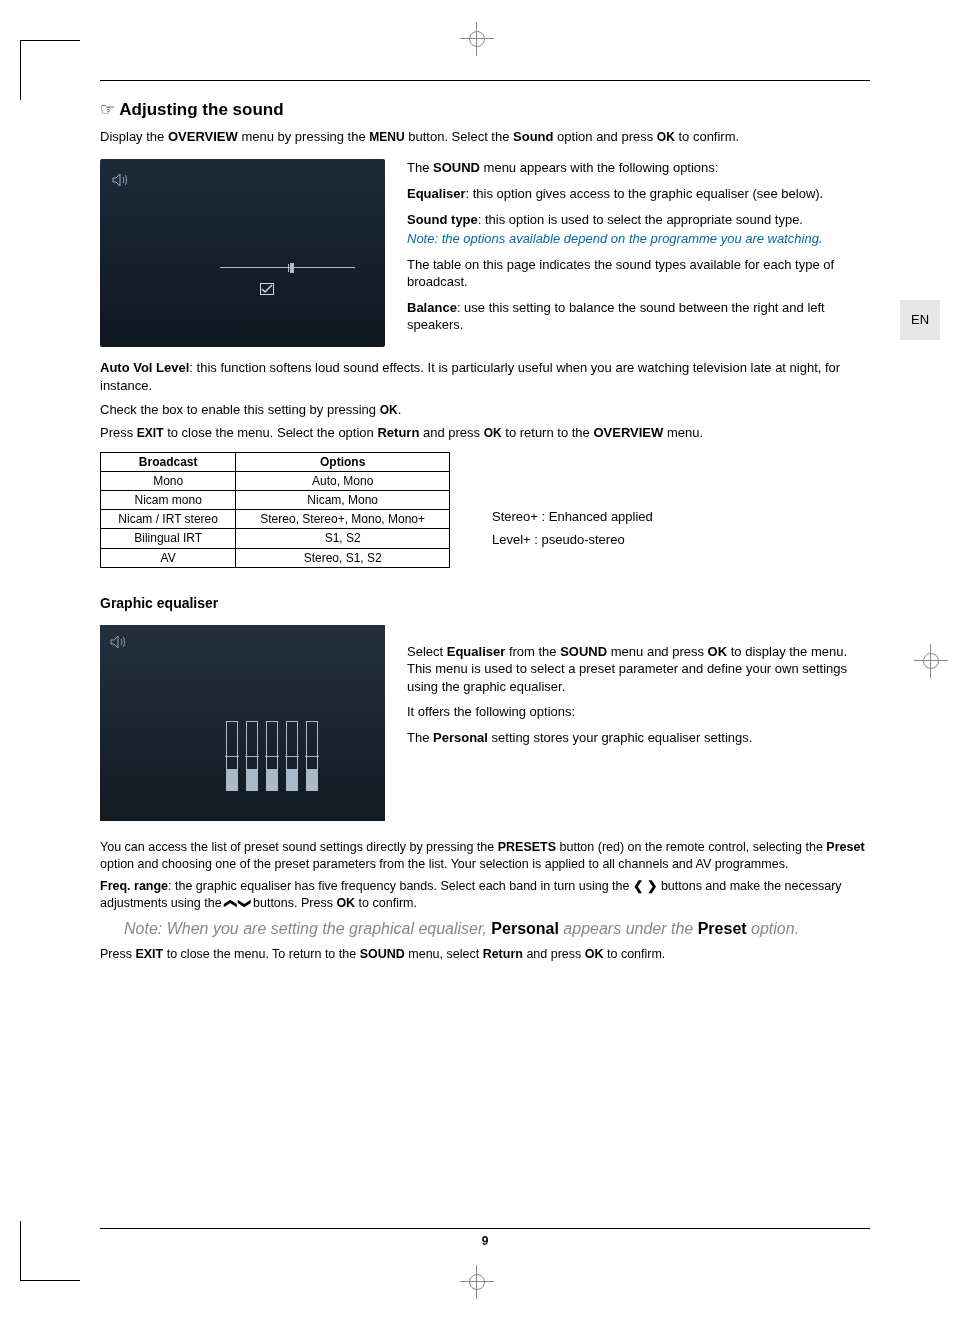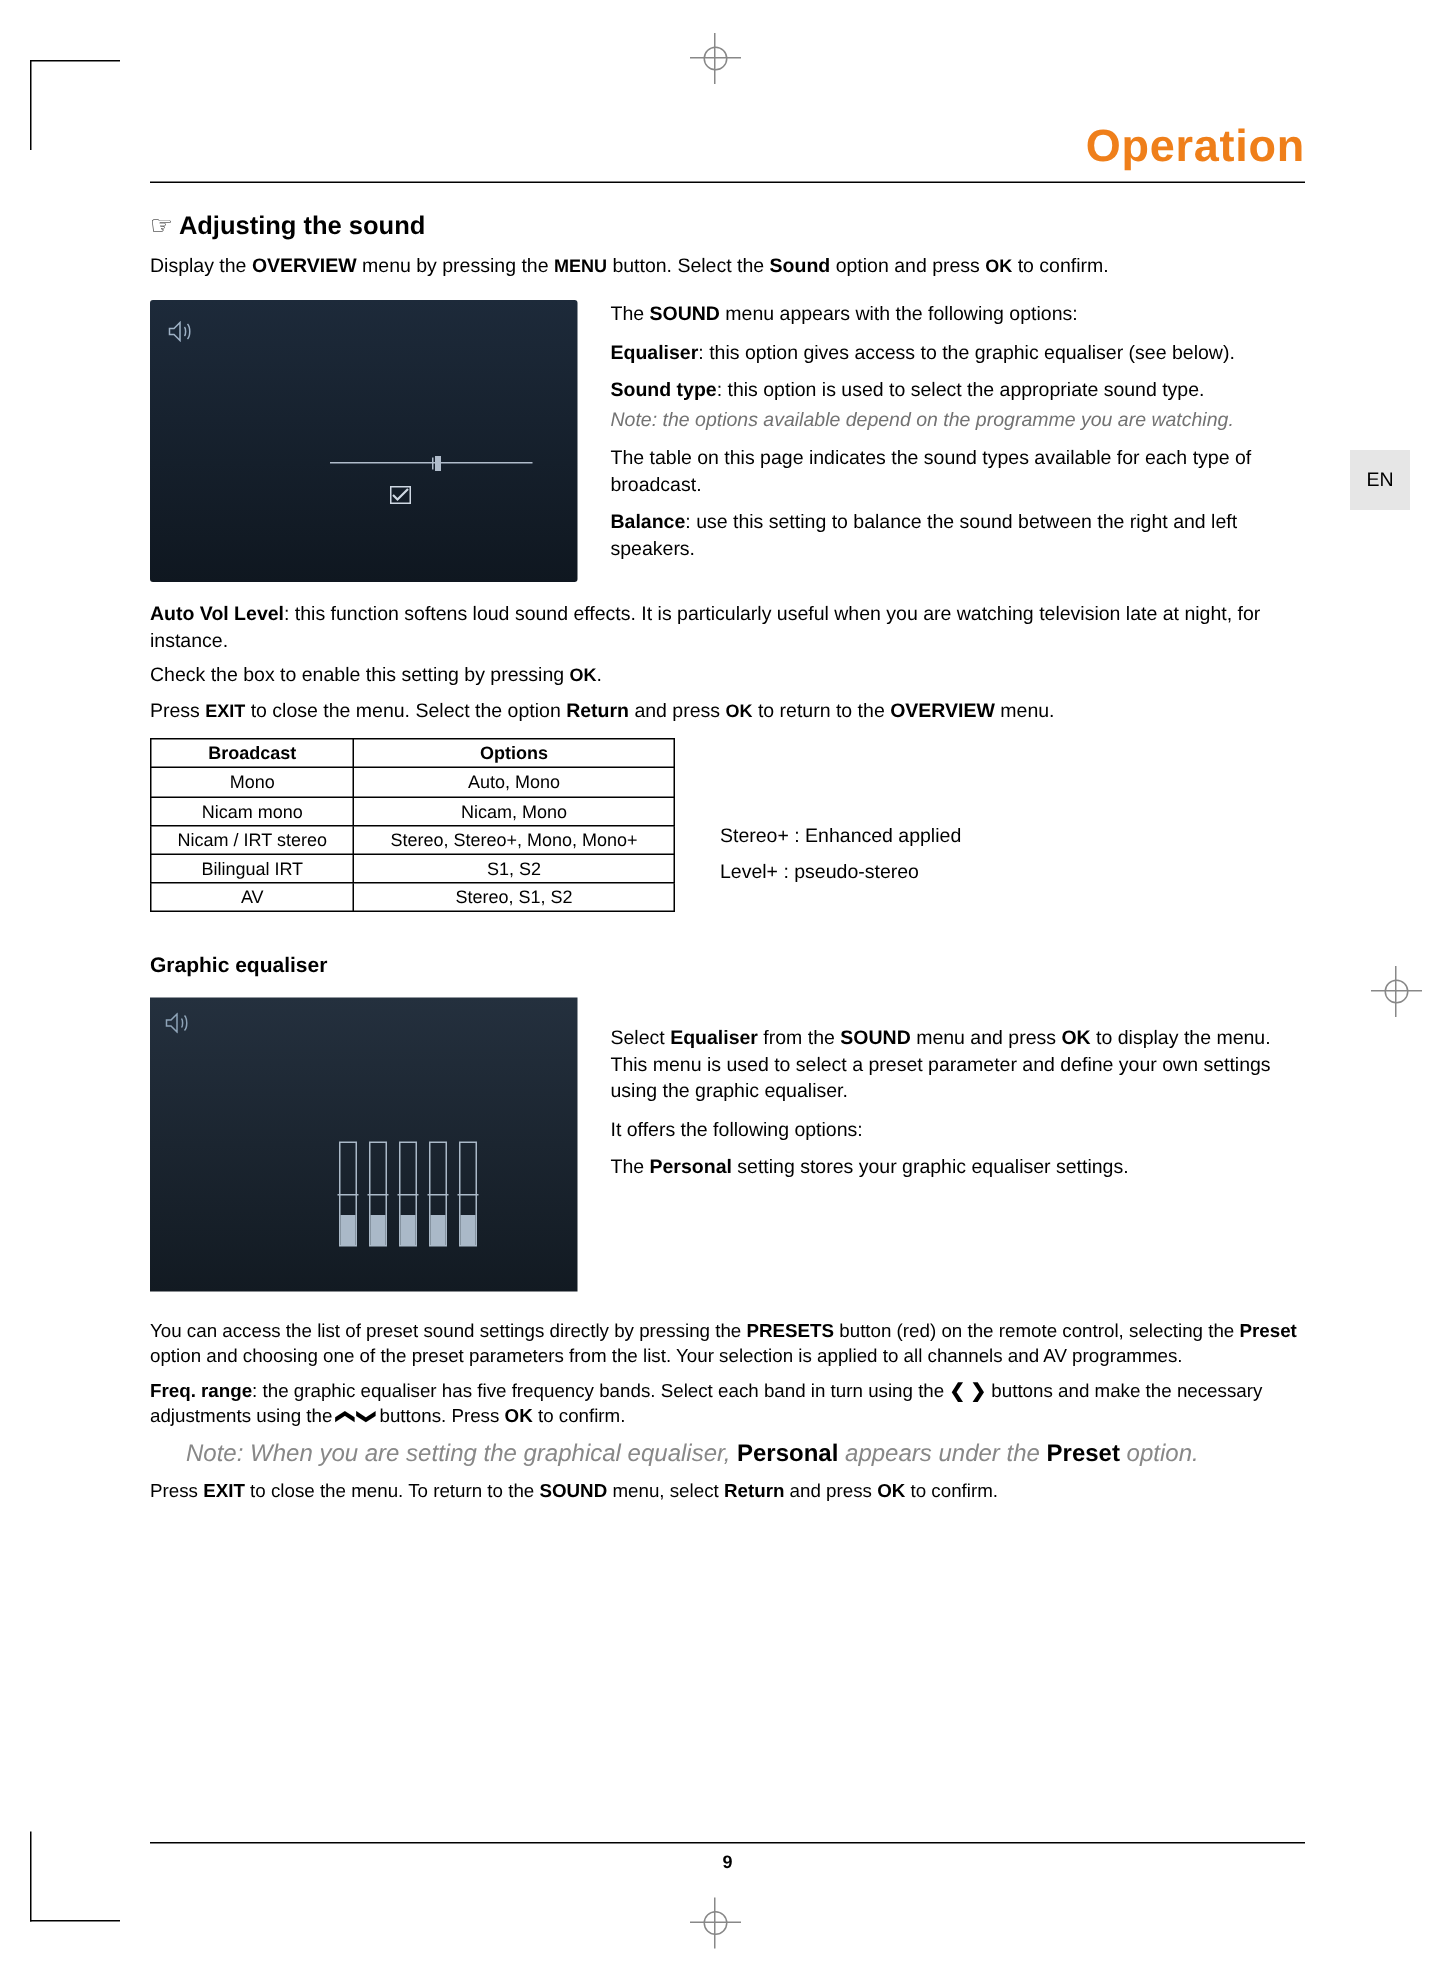--- a/index.html
+++ b/index.html
@@ -32,27 +32,27 @@
   .row1 { display: flex; gap: 22px; margin-bottom: 12px; }
   .screenshot { width: 285px; height: 188px; background: linear-gradient(180deg, #1d2a3a 0%, #0f1720 100%); border-radius: 2px; position: relative; flex: 0 0 285px; }
   .screenshot .sp-icon { position: absolute; left: 12px; top: 14px; color: #9fb2c6; font-size: 14px; }
   .screenshot .slider-track { position: absolute; left: 120px; right: 30px; height: 1px; background: #b0bccb; }
   .screenshot .slider-mid { position: absolute; width: 1px; height: 8px; background: #b0bccb; top: -3px; }
   .screenshot .slider-handle { position: absolute; width: 4px; height: 10px; background: #b0bccb; top: -4px; }
   .screenshot .checkbox-shape { position: absolute; width: 14px; height: 12px; border: 1px solid #cfd8e3; color:#cfd8e3; font-size: 13px; line-height: 10px; text-align: center; }
   .screenshot .faint-label { position: absolute; color: rgba(200,210,225,0.12); font-size: 10px; }
   .right-col { flex: 1; }
   .right-col p { margin-bottom: 8px; font-size: 13px; }
-  .note-italic { font-style: italic; color: #737373; font-size: 12px; }
+  .note-italic { font-style: italic; color: #0369a1; font-size: 12px; }
 
   .lang-tab { position: absolute; right: -70px; top: 222px; width: 40px; height: 40px; background: #e6e6e6; color: #000; display: flex; align-items: center; justify-content: center; font-size: 13px; }
 
   .para { margin: 6px 0 4px 0; font-size: 13px; }
 
-  .table-wrap { display: flex; gap: 30px; align-items: flex-start; margin-top: 10px; margin-bottom: 26px; }
+  .table-wrap { display: flex; gap: 42px; align-items: flex-start; margin-top: 10px; margin-bottom: 26px; }
   table.opts { border-collapse: collapse; width: 350px; font-size: 12px; }
   table.opts th, table.opts td { border: 1px solid #000; padding: 1px 6px; text-align: center; }
   table.opts th { font-weight: 700; }
   .table-side { font-size: 13px; padding-top: 56px; }
   .table-side p { margin-bottom: 6px; }
 
   .subhead { font-weight: 700; font-size: 14px; margin: 10px 0 12px 0; }
 
   .row2 { display: flex; gap: 22px; margin-bottom: 18px; }
   .screenshot2 { width: 285px; height: 196px; background: linear-gradient(180deg, #24303e 0%, #121a22 100%); position: relative; flex: 0 0 285px; }
@@ -82,21 +82,20 @@
     </div>
   <div class="reg-mark bottom">
       <span class="ring"></span>
     </div>
   <div class="side-reg">
       <span class="ring"></span>
     </div>
 
   <div class="content">
 
-    <div class="header-title">Operation</div>
     <hr class="rule">
 
     <div class="lang-tab">EN</div>
 
     <div class="section-title">
       <span class="pointer">☞</span><span>Adjusting the sound</span>
     </div>
 
     <p class="intro">
       <span>Display the </span><span class="bold">OVERVIEW</span><span> menu by pressing the </span><span class="smallcaps">MENU</span><span> button. Select the </span><span class="bold">Sound</span><span> option and press </span><span class="smallcaps">OK</span><span> to confirm.</span>

